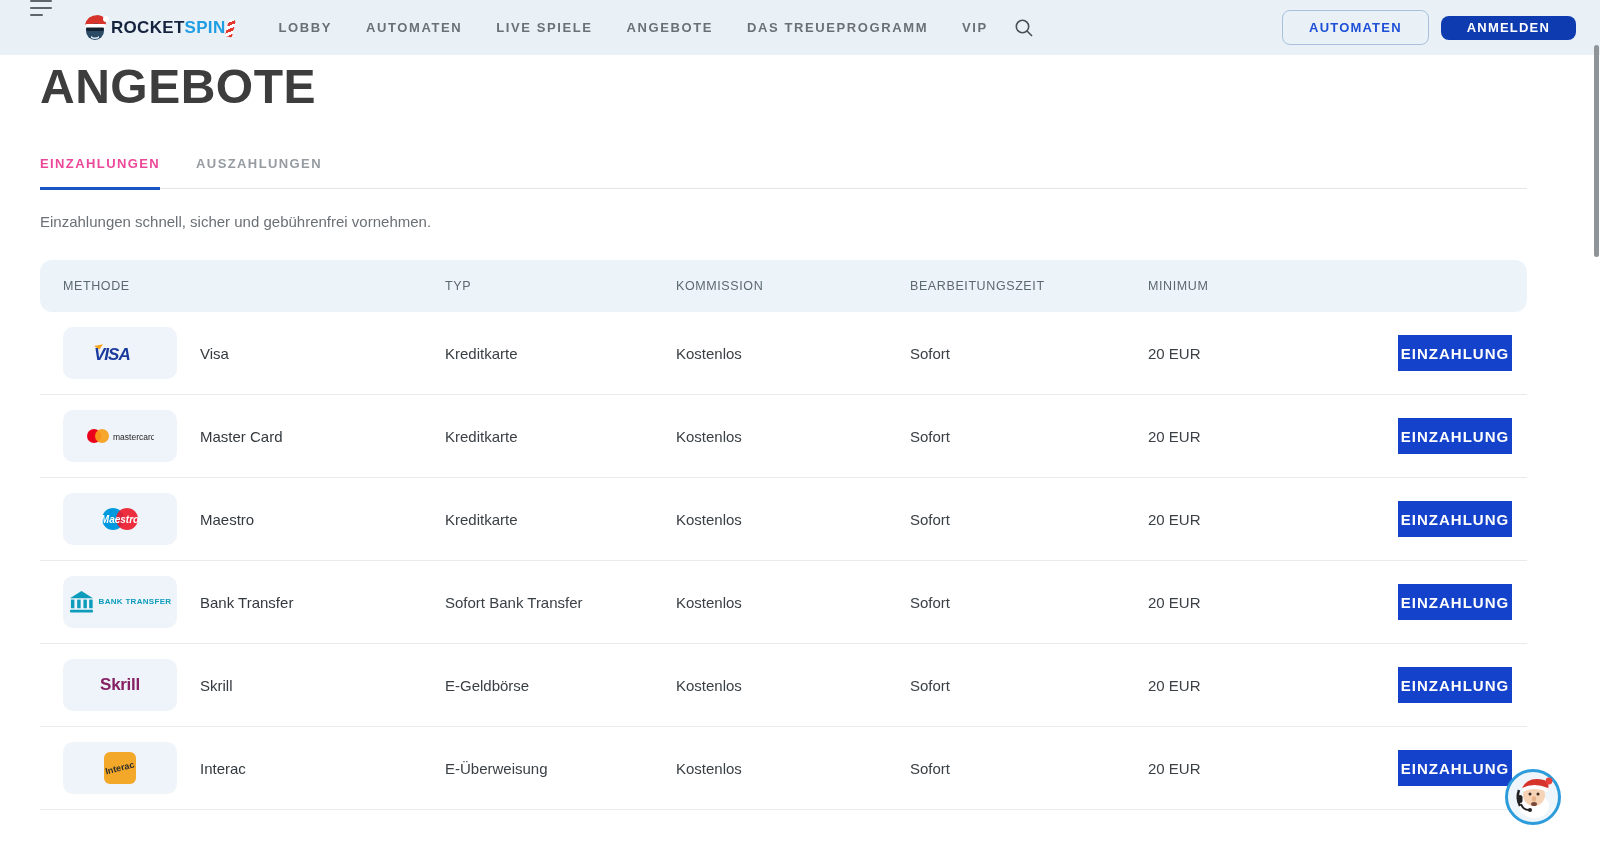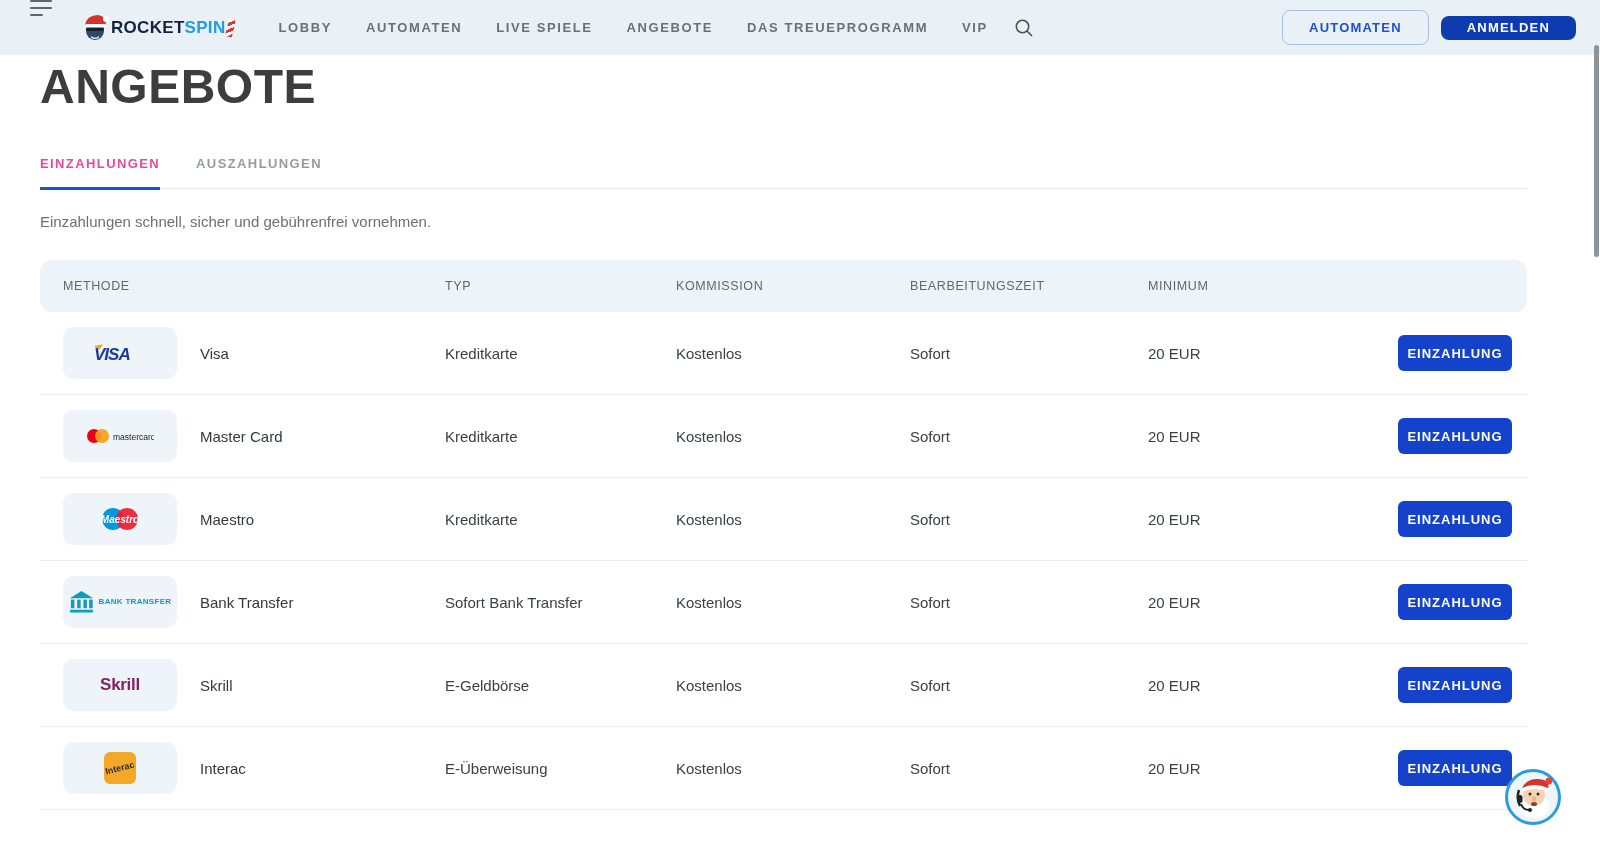--- a/index.html
+++ b/index.html
@@ -63,21 +63,21 @@
                text-transform:uppercase; }
   .thead .th.first { grid-column:1 / 3; }
 
   .trow { height:83px; border-bottom:1px solid #ebebeb; }
   .cell { font-size:15px; color:#3a4045; }
   .cell.name { color:#33393e; }
   .logo-tile { width:114px; height:52px; background:#eef4f9; border-radius:10px;
                display:flex; align-items:center; justify-content:center; }
   .action { display:flex; justify-content:flex-end; }
   .btn-deposit { width:114px; height:36px; background:#1442cb; color:#ffffff; border:none;
-                 border-radius:6px; font-size:13px; font-weight:700; letter-spacing:1px;
+                 border-radius:0; font-size:15px; font-weight:700; letter-spacing:1px;
                  cursor:pointer; font-family:inherit; }
 
   
   .skrill-text { color:#862165; font-weight:900; font-size:17px; letter-spacing:-.3px; }
   .interac-sq { width:32px; height:32px; background:#f3a829; border-radius:6px;
                 display:flex; align-items:center; justify-content:center; overflow:hidden; }
   .interac-sq span { font-size:9px; font-weight:700; color:#2b2b2b; transform:rotate(-14deg); }
   .bank-logo { display:flex; align-items:center; gap:5px; }
   .bank-text { font-size:8px; font-weight:800; color:#0d9cbc; line-height:1.15;
                letter-spacing:.3px; }

